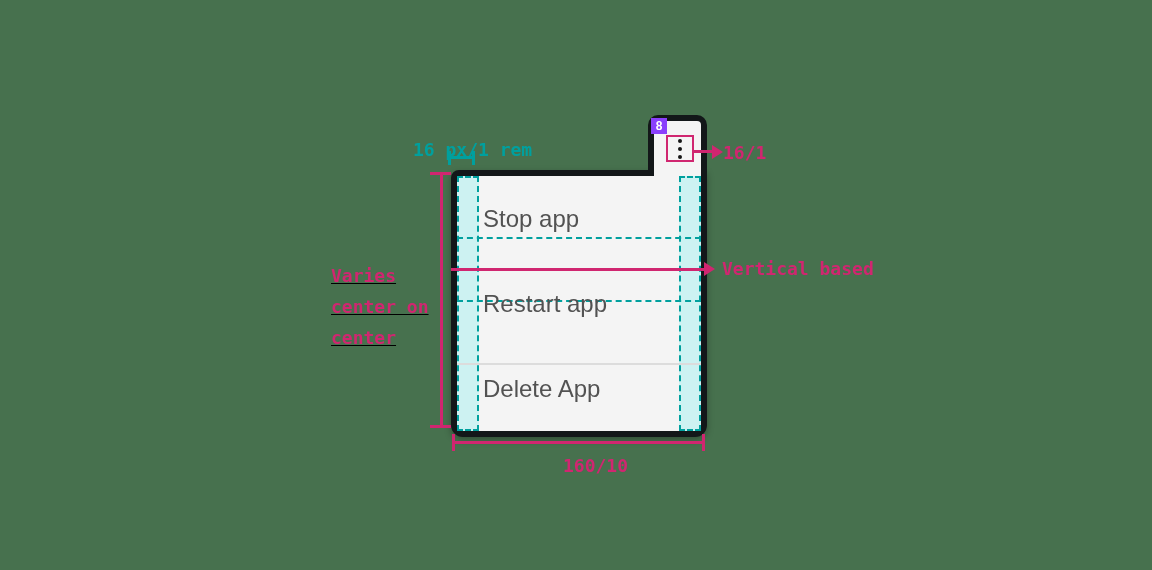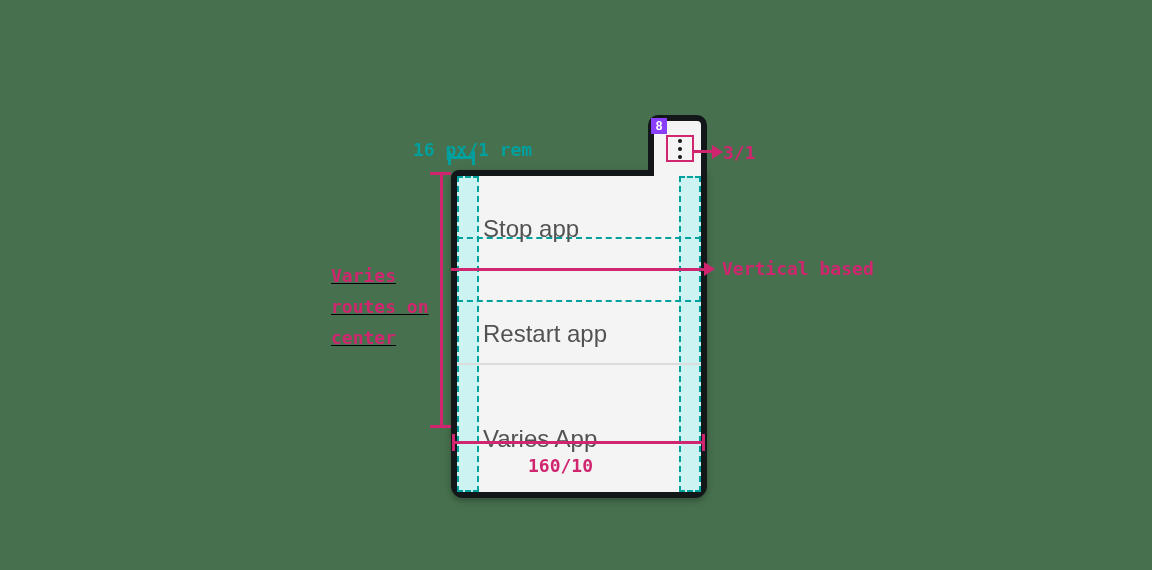--- a/index.html
+++ b/index.html
@@ -30,21 +30,21 @@
     border:2px solid #d02670;box-sizing:border-box;
     display:flex;align-items:center;justify-content:center;
   }
   .kebab-icon{
     display:flex;flex-direction:column;align-items:center;gap:4px;
   }
   .kebab-icon .dot{width:4px;height:4px;border-radius:50%;background:#161616;}
 
   
   .menu{
-    left:451px;top:170px;width:256px;height:328px;
+    left:451px;top:170px;width:256px;height:267px;
     background:#f4f4f4;
     border:6px solid #131719;
     border-radius:8px 0 12px 12px;
     z-index:2;
     box-shadow:0 3px 7px rgba(0,0,0,0.30);
   }
   .pad-col{
     position:absolute;top:0;bottom:0;width:22px;
     background:#cdf2f2;
     border:2px dashed #00a09e;box-sizing:border-box;
@@ -111,44 +111,44 @@
 
 <div class="abs menu">
   <div class="pad-col left"></div>
   <div class="pad-col right"></div>
   <div class="row-guide g1"></div>
   <div class="row-guide g2"></div>
   <div class="divider"></div>
   <div class="items">
     <div class="menu-item">Stop app</div>
     <div class="menu-item">Restart app</div>
-    <div class="menu-item">Varies App</div>
+    <div class="menu-item">Delete App</div>
   </div>
 </div>
 
 <div class="abs lbl teal z5" style="left:413px;top:139px;">16 px/1 rem</div>
 <div class="abs bracket">
   <span class="bar"></span>
   <span class="bar r"></span>
   <span class="mid"></span>
 </div>
 
 <div class="abs pink-line z10" style="left:694px;top:150px;width:20px;height:3px;"></div>
 <div class="abs arrow-right z10" style="left:712px;top:145px;"></div>
-<div class="abs lbl pink z10" style="left:723px;top:142px;">3/1</div>
+<div class="abs lbl pink z10" style="left:723px;top:142px;">16/1</div>
 
 <div class="abs pink-line z5" style="left:440px;top:172px;width:3px;height:256px;"></div>
 <div class="abs pink-line z5" style="left:430px;top:172px;width:21px;height:3px;"></div>
 <div class="abs pink-line z5" style="left:430px;top:425px;width:21px;height:3px;"></div>
 <div class="abs z5" style="left:331px;top:260px;text-decoration:underline;">
   <div class="lbl pink" style="line-height:31px;">Varies</div>
-  <div class="lbl pink" style="line-height:31px;">routes on</div>
+  <div class="lbl pink" style="line-height:31px;">center on</div>
   <div class="lbl pink" style="line-height:31px;">center</div>
 </div>
 
 <div class="abs pink-line z10" style="left:451px;top:268px;width:255px;height:3px;"></div>
 <div class="abs arrow-right z10" style="left:704px;top:262px;"></div>
 <div class="abs lbl pink z10" style="left:722px;top:258px;">Vertical based</div>
 
 <div class="abs pink-line z5" style="left:453px;top:441px;width:251px;height:3px;"></div>
 <div class="abs pink-line z5" style="left:452px;top:434px;width:3px;height:17px;"></div>
 <div class="abs pink-line z5" style="left:702px;top:434px;width:3px;height:17px;"></div>
-<div class="abs lbl pink z5" style="left:528px;top:455px;width:100px;text-align:left;">160/10</div>
+<div class="abs lbl pink z5" style="left:528px;top:455px;width:100px;text-align:right;">160/10</div>
 
 </body></html>

